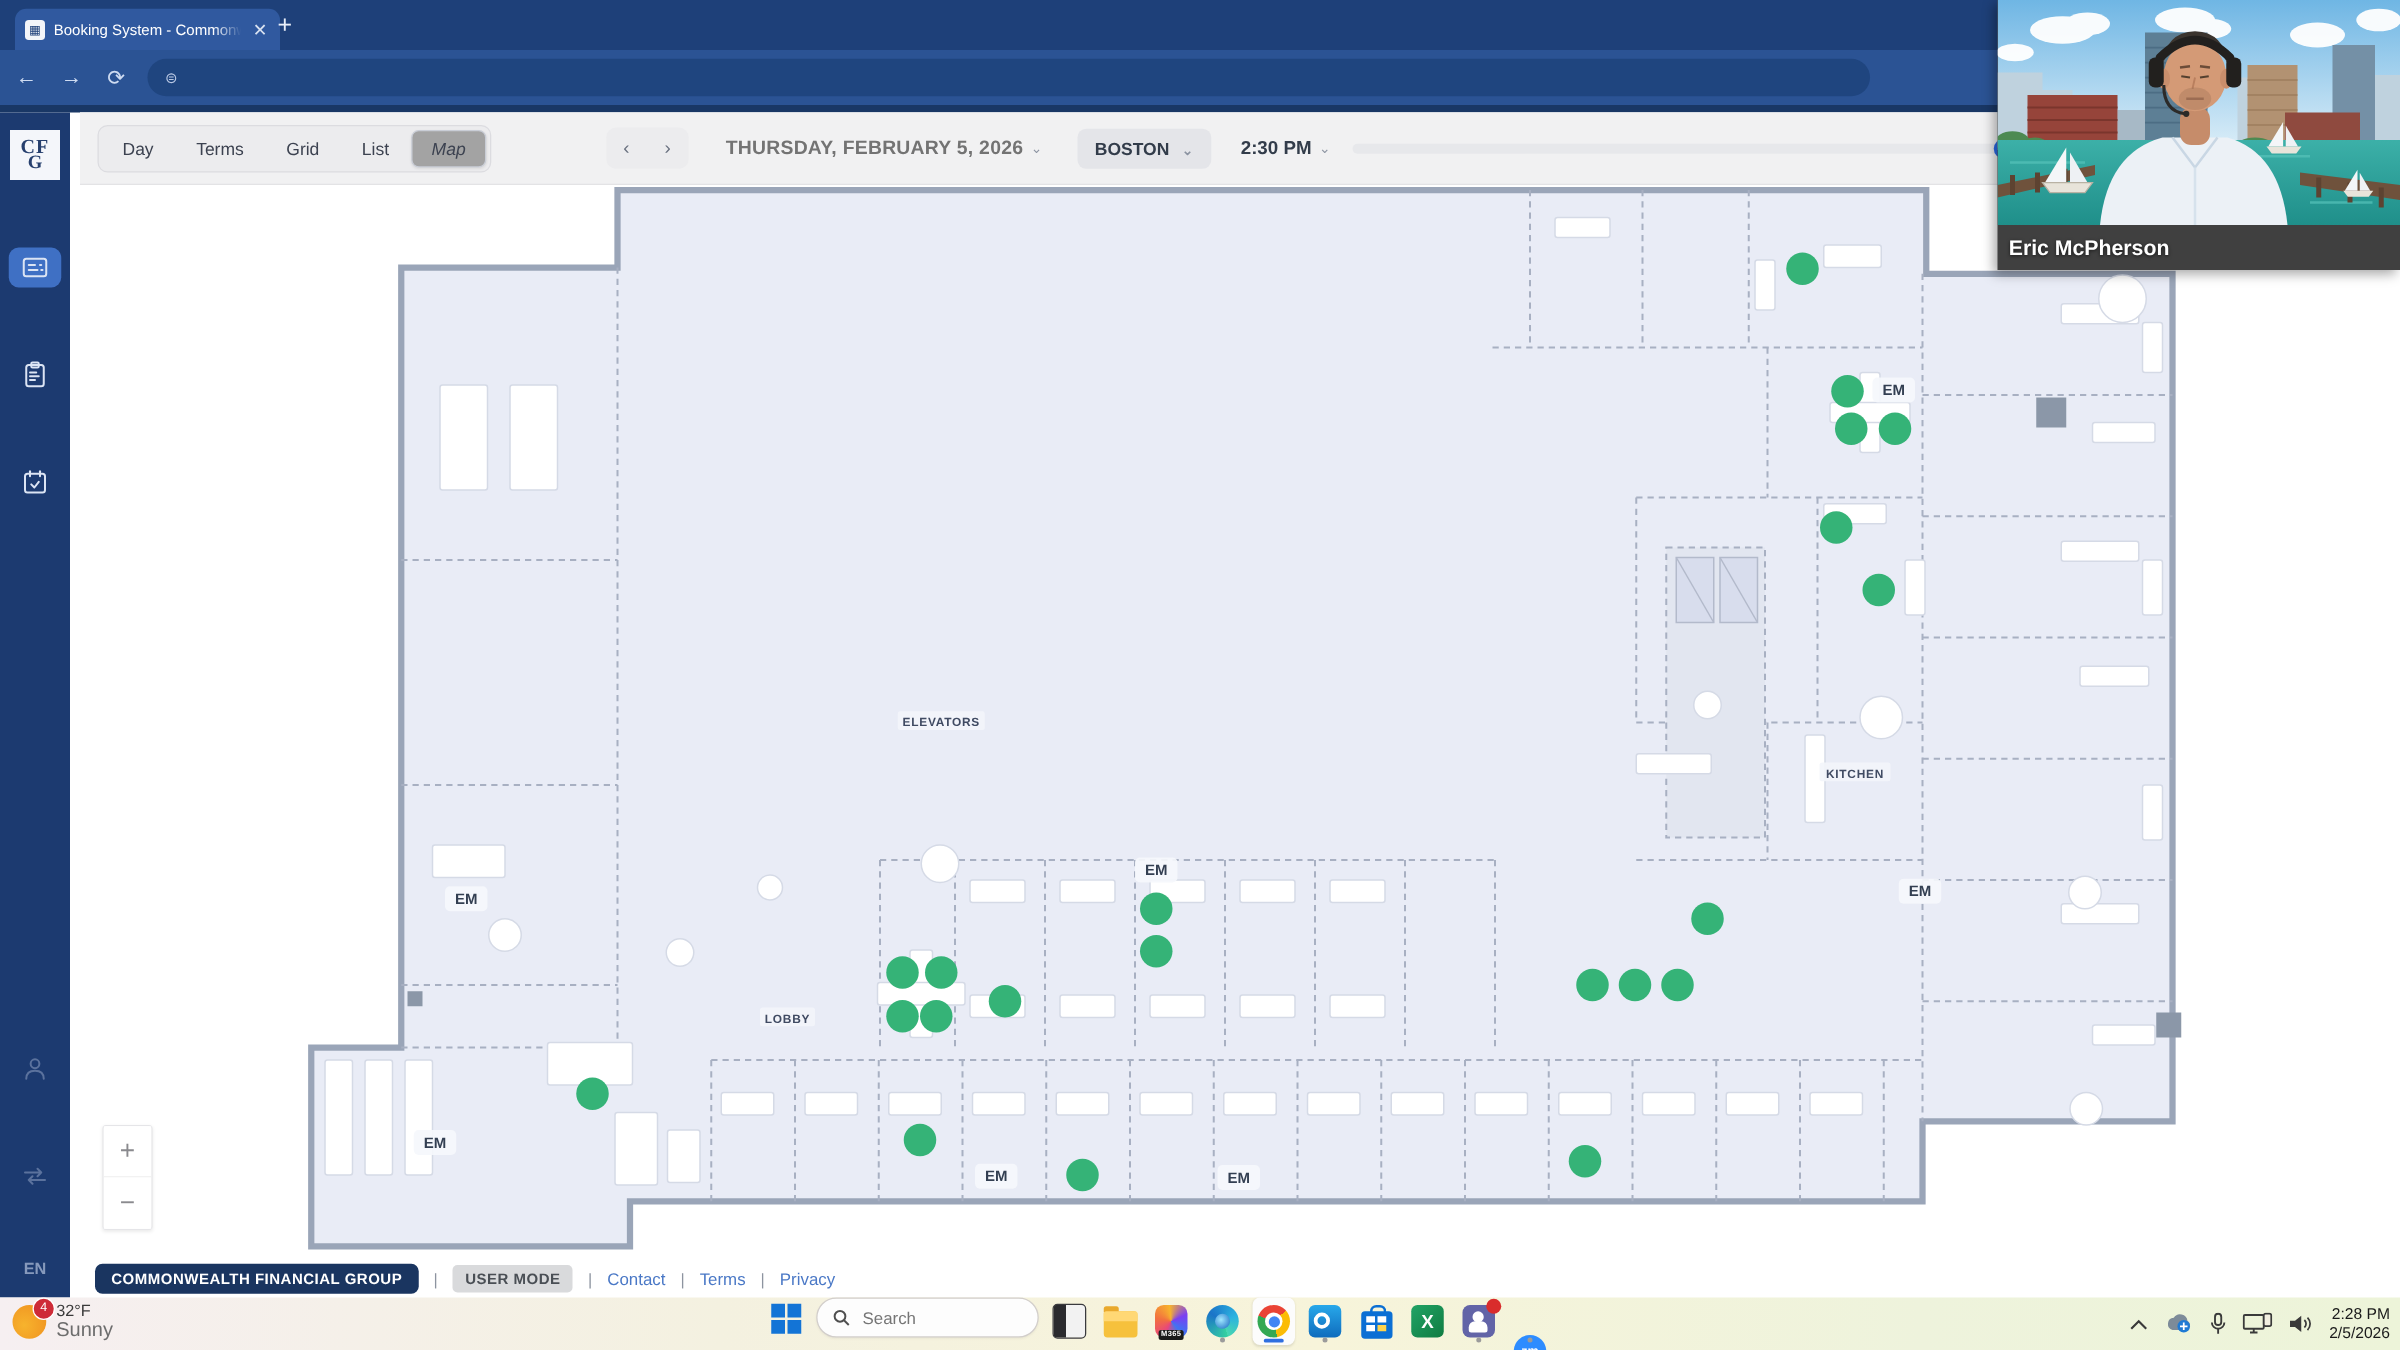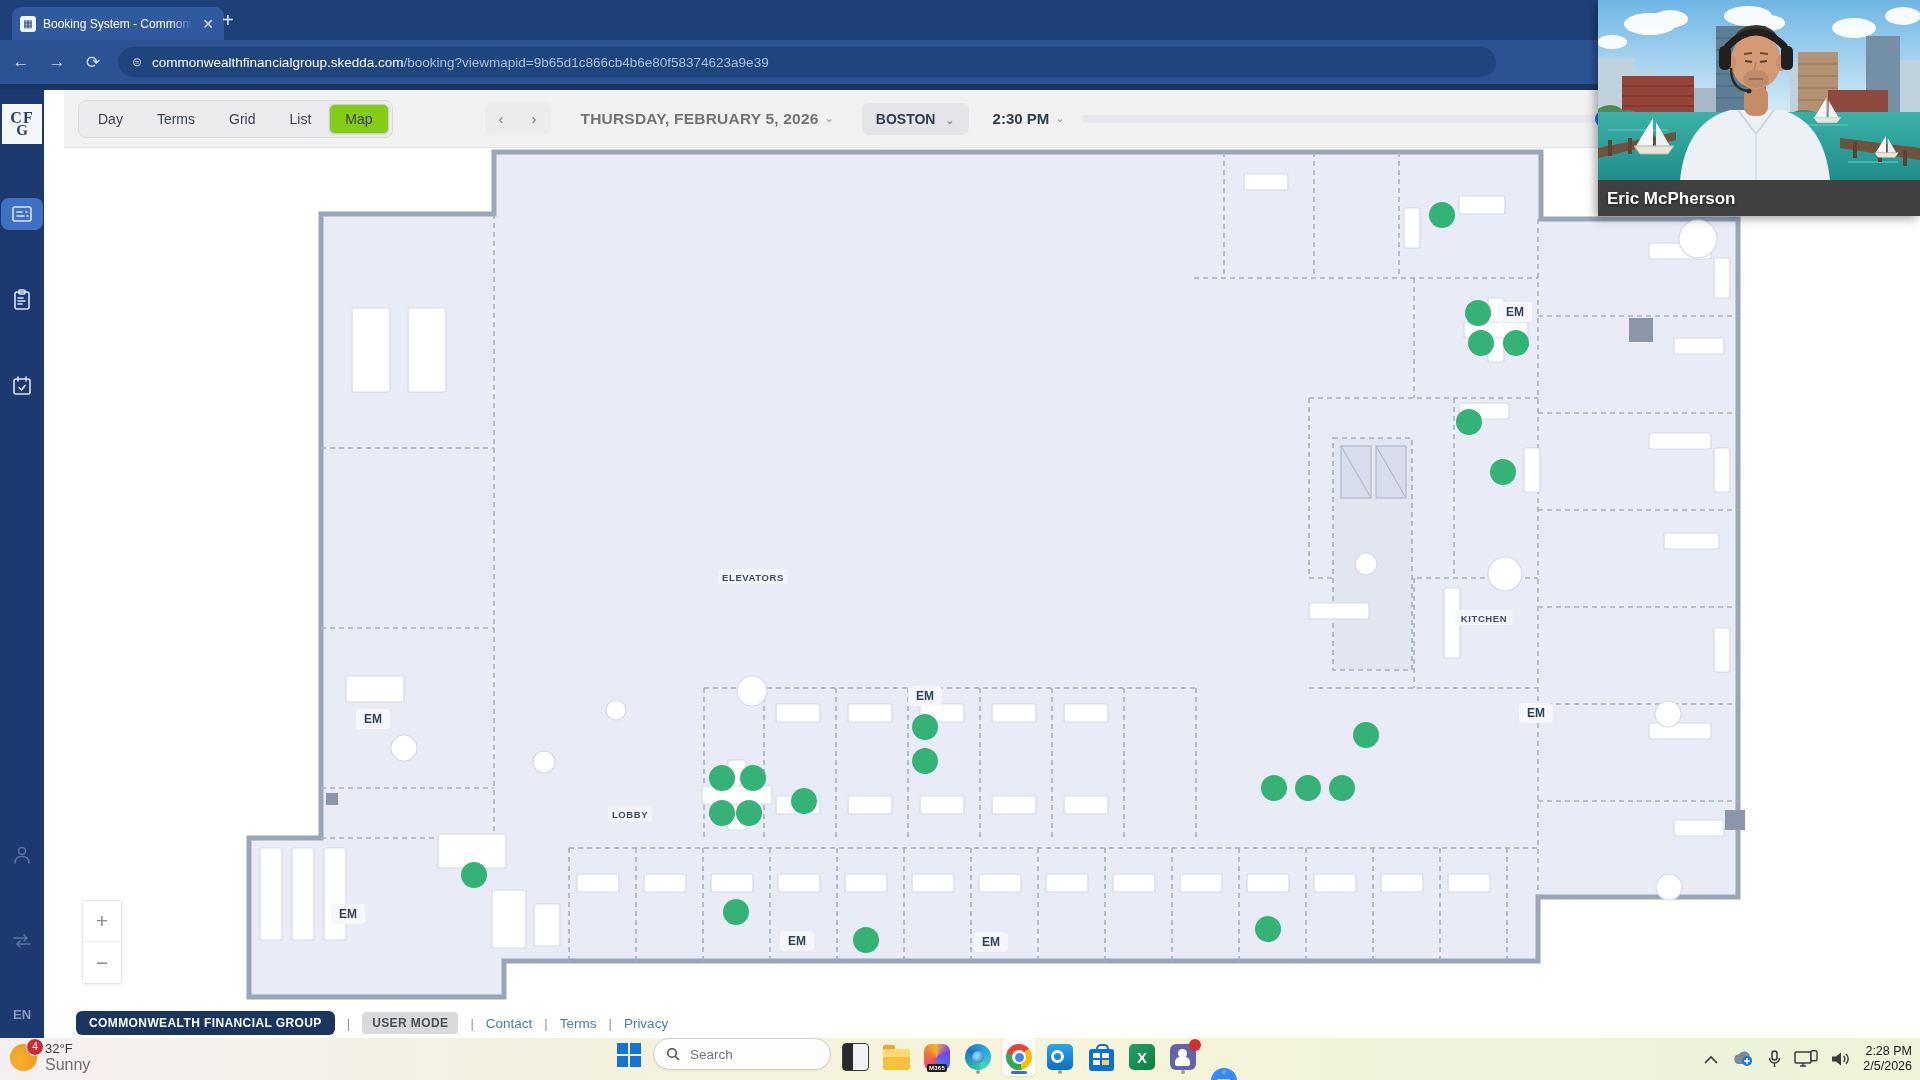--- a/index.html
+++ b/index.html
@@ -17,41 +17,41 @@
   .newtab{position:absolute;left:222px;top:10px;color:#e8eef8;font-size:20px;line-height:20px;}
   #urlrow{position:absolute;left:0;top:40px;width:100%;height:44px;background:#2b5394;
     display:flex;align-items:center;padding:0 10px;box-sizing:border-box;gap:14px;}
   #urlrow .navic{color:#cfdcf2;font-size:17px;width:22px;text-align:center;}
   #urlpill{flex:0 0 1350px;height:30px;background:#1f457f;border-radius:15px;display:flex;
     align-items:center;padding:0 14px;gap:10px;color:#fff;font-size:13.5px;}
   #urlpill .siteinfo{color:#b9c8e4;font-size:12px;}
   #urlpill .path{color:#a9bedf;}
   #chromestrip{position:absolute;left:0;top:84px;width:100%;height:6px;background:#193765;}
   
-  #sidebar{position:absolute;left:0;top:90px;width:44px;height:948px;background:#1c3a70;
+  #sidebar{position:absolute;left:0;top:90px;width:56px;height:948px;background:#1c3a70;
     display:flex;flex-direction:column;align-items:center;gap:40px;}
   #logo{margin-top:14px;width:40px;height:40px;background:#f4f6fa;display:flex;flex-direction:column;
     align-items:center;justify-content:center;font-family:"Liberation Serif",serif;color:#27406e;font-weight:bold;}
   #logo .l1{font-size:16px;line-height:13px;letter-spacing:1px;}
   #logo .l2{font-size:15px;line-height:13px;}
   .snav{margin-top:14px;width:42px;height:32px;border-radius:8px;display:flex;align-items:center;justify-content:center;}
   .snav.active{background:#3f70c4;}
   .snav svg{stroke:#dbe4f4;fill:none;stroke-width:1.6;stroke-linecap:round;stroke-linejoin:round;}
   #sidebar .spacer{flex:1;}
   .snav.faint svg{stroke:#8fa0c2;opacity:.55;}
   #lang{margin:10px 0 16px;color:rgba(205,216,238,.6);font-size:13px;font-weight:bold;}
   
   #content{position:absolute;left:64px;top:90px;width:1856px;height:908px;background:#fff;}
   #toolbar{position:absolute;left:0;top:0;width:100%;height:58px;background:#f1f1f2;
     border-bottom:1px solid #e3e3e5;display:flex;align-items:center;box-sizing:border-box;}
   .seg{margin-left:14px;background:#ececee;border:1px solid #dcdce0;border-radius:8px;
     display:flex;padding:3px;gap:2px;}
   .seg button{border:0;background:transparent;font-family:inherit;font-size:14px;color:#3c4250;
     padding:7px 16px;border-radius:6px;}
-  .seg button.active{background:#84cc16;border:1px solid #c9cdd6;box-shadow:0 1px 2px rgba(0,0,0,.08);padding:6px 15px;}
+  .seg button.active{background:#a3a3a3;border:1px solid #c9cdd6;box-shadow:0 1px 2px rgba(0,0,0,.08);padding:6px 15px;font-style:italic;}
   .navpills{margin-left:92px;background:#ececee;border-radius:8px;display:flex;}
   .navpills button{border:0;background:transparent;color:#6b7280;font-size:15px;padding:8px 14px;}
   #datelbl{margin-left:30px;font-size:15.5px;font-weight:bold;color:#737373;letter-spacing:.2px;}
   .chev{color:#8b93a1;font-size:11px;margin-left:6px;}
   #locbtn{margin-left:28px;background:#e4e5e9;border:0;border-radius:7px;padding:8px 14px;
     font-family:inherit;font-size:14px;font-weight:bold;color:#323c4a;}
   #timelbl{margin-left:24px;font-size:15px;font-weight:bold;color:#323c4a;}
   #slider{margin-left:18px;position:relative;width:560px;height:8px;background:#e7e8eb;border-radius:4px;}
   #sliderhandle{position:absolute;top:-4px;width:16px;height:16px;border-radius:50%;background:#2c6be8;margin-left:-8px;}
   
@@ -148,21 +148,20 @@
     </div>
     <div class="newtab">+</div>
   </div>
 
   <div id="urlrow">
     <span class="navic">←</span>
     <span class="navic">→</span>
     <span class="navic">⟳</span>
     <div id="urlpill">
       <span class="siteinfo">⊜</span>
-      <span><span>commonwealthfinancialgroup.skedda.com</span><span class="path">/booking?viewmapid=9b65d1c866cb4b6e80f58374623a9e39</span></span>
     </div>
   </div>
   <div id="chromestrip"></div>
 
   <div id="sidebar">
     <div id="logo">
       <span class="l1">CF</span>
       <span class="l2">G</span>
     </div>
     <div class="snav active">

